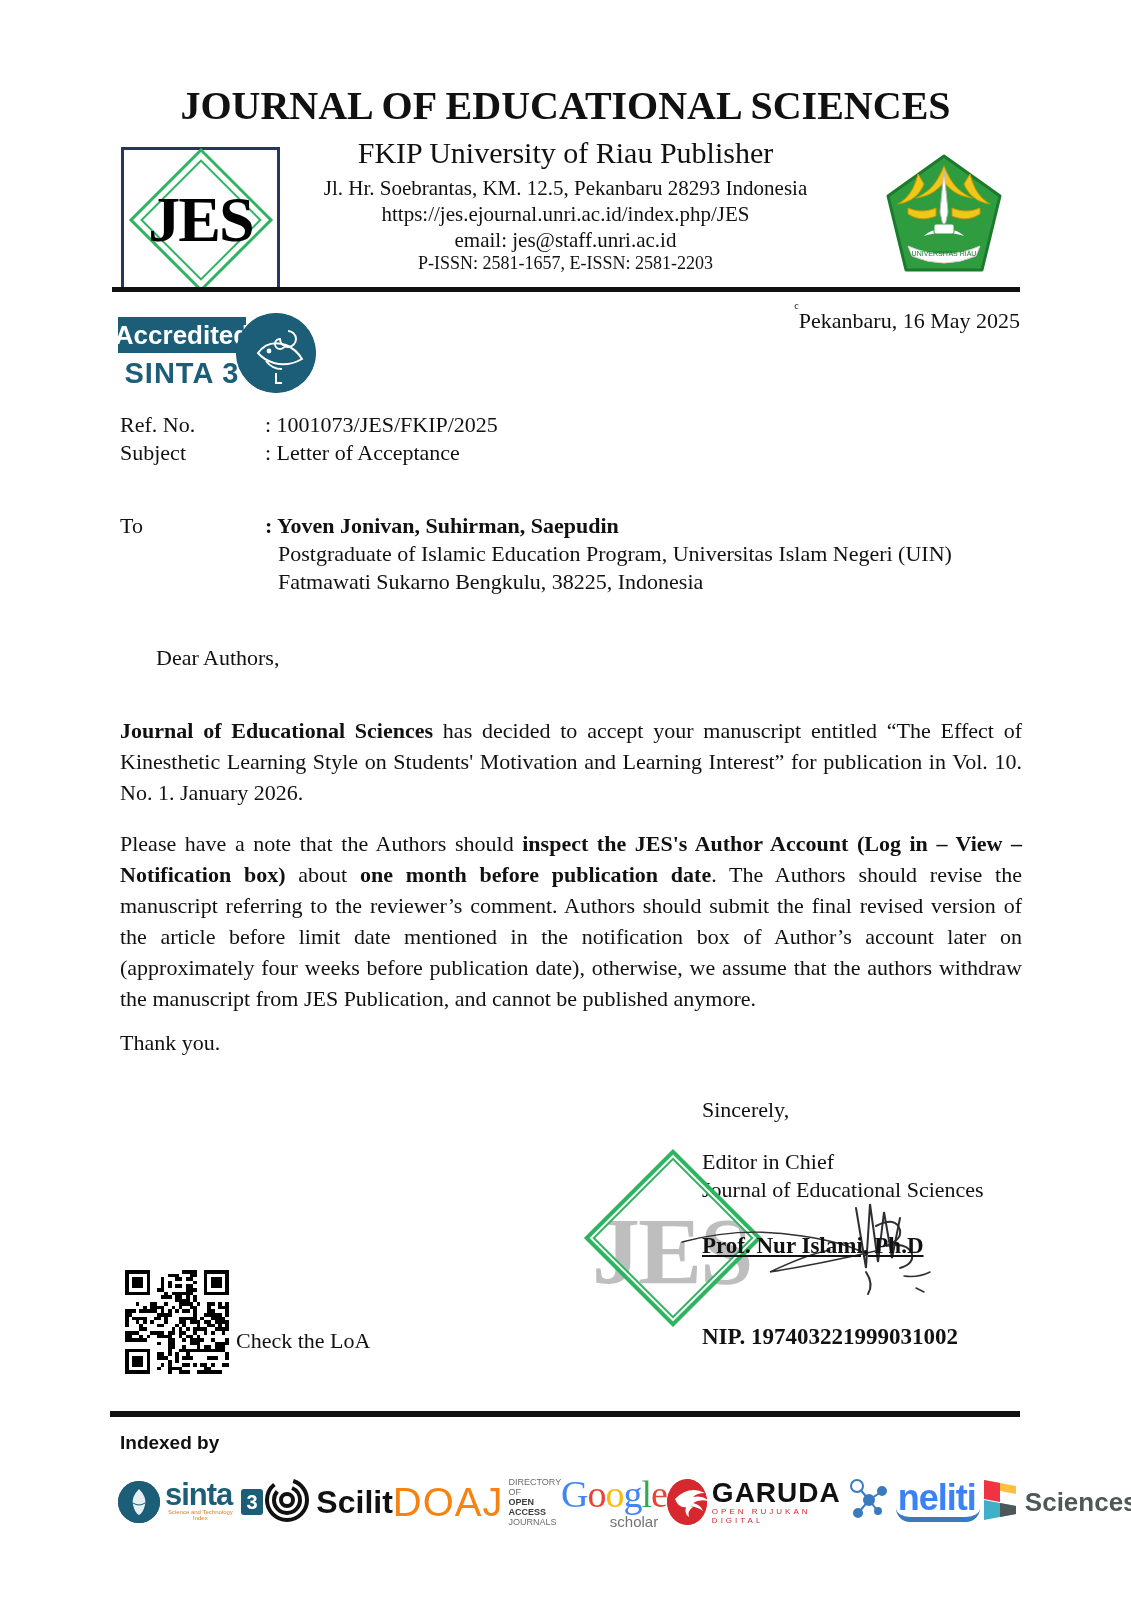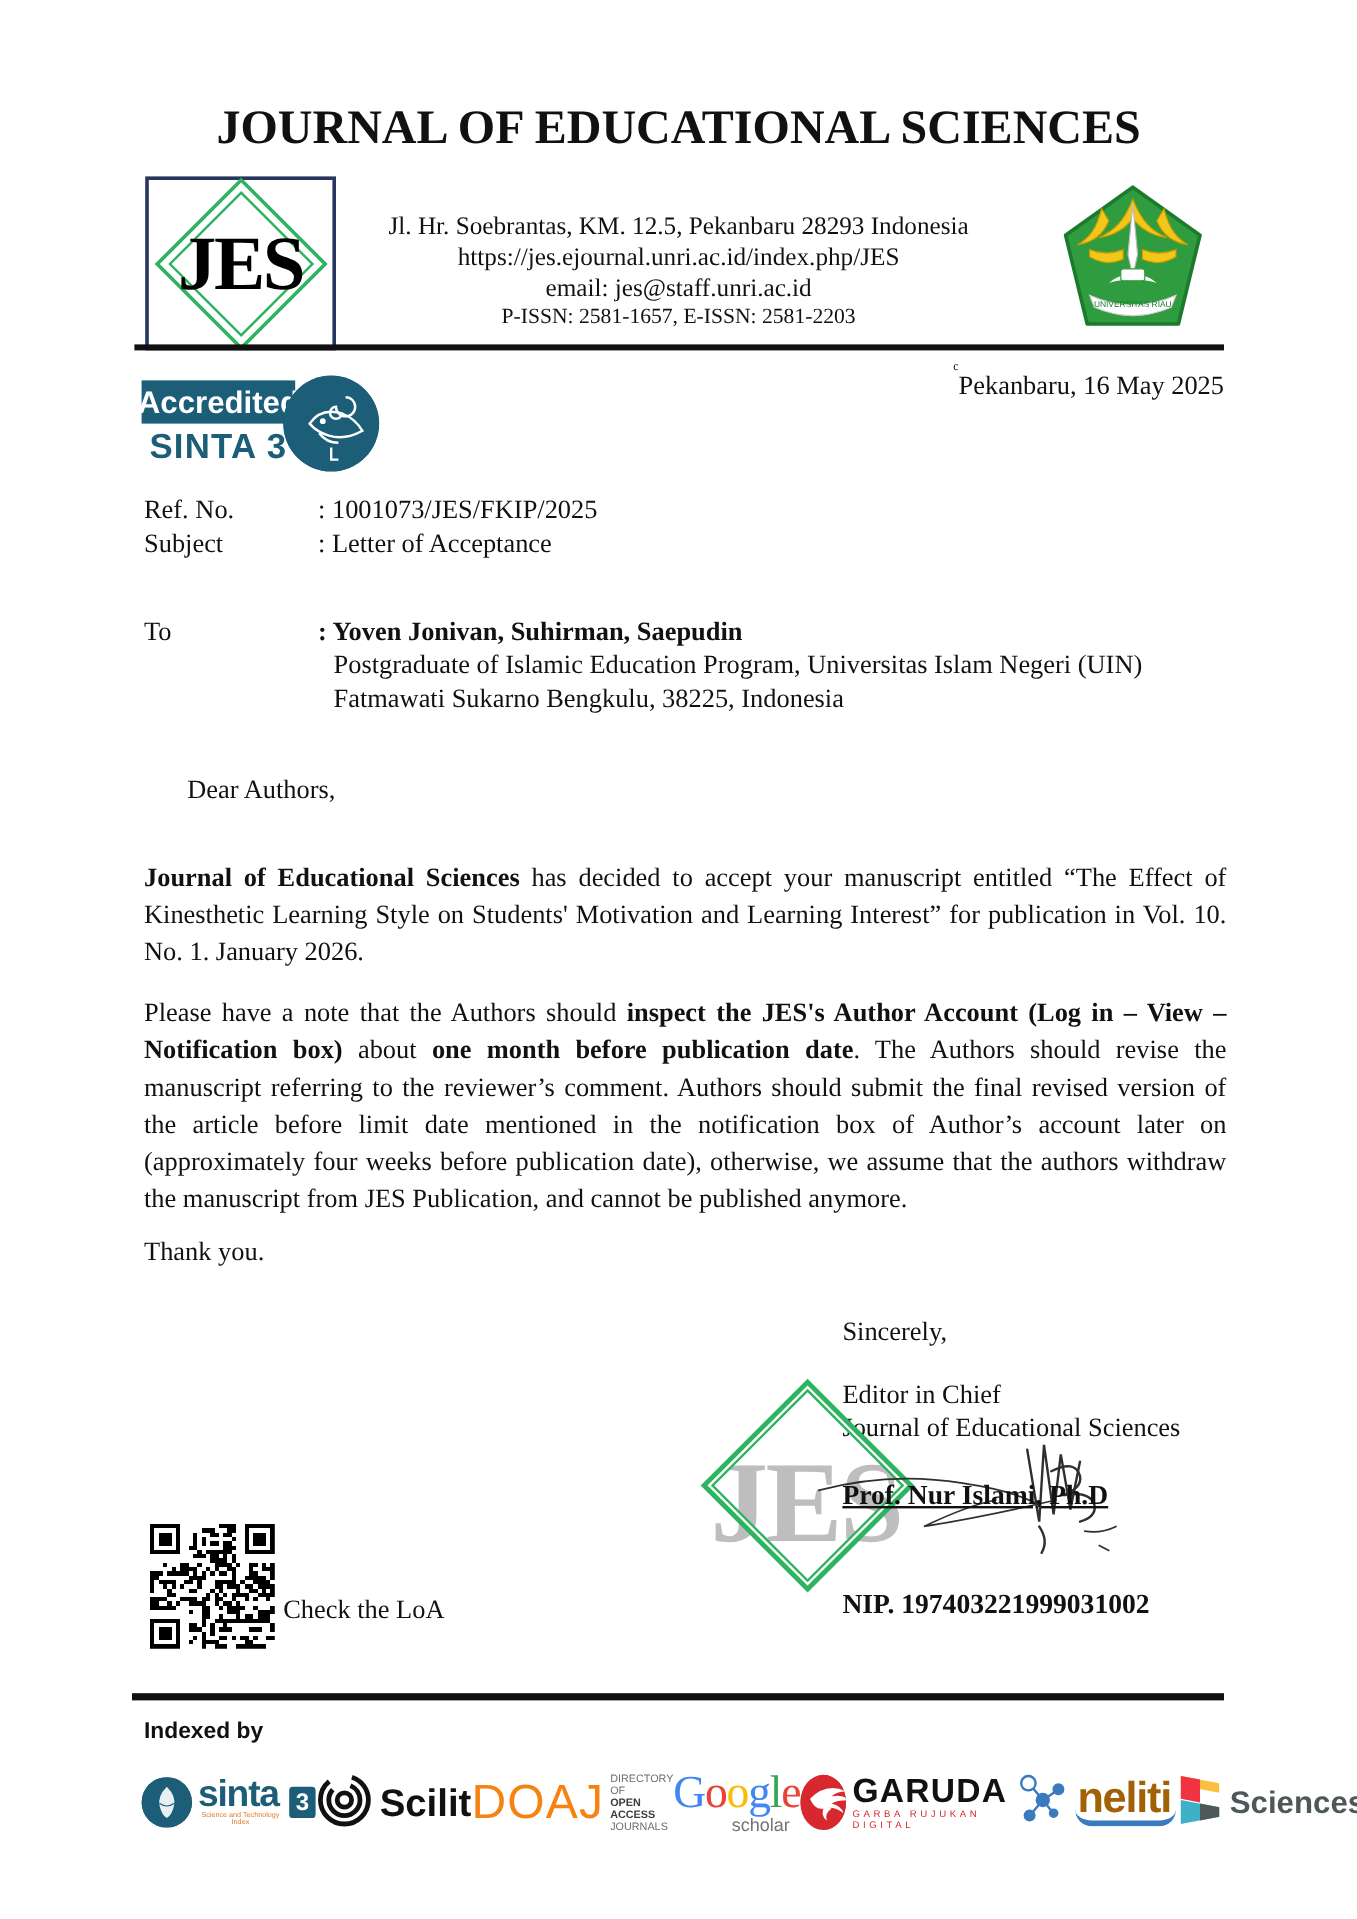--- a/index.html
+++ b/index.html
@@ -93,31 +93,32 @@
   .google-wrap{display:flex;flex-direction:column;align-items:center;line-height:1;}
   .google-word{font-size:38px;font-weight:normal;font-family:"Liberation Serif",serif;letter-spacing:-1px;}
   .g-blue{color:#4285f4;} .g-red{color:#ea4335;} .g-yellow{color:#fbbc05;} .g-green{color:#34a853;}
   .scholar-word{color:#737373;font-size:15px;margin-top:-4px;margin-left:40px;}
 
   .garuda-circle{width:46px;height:46px;border-radius:50%;background:#d7282f;position:relative;overflow:hidden;}
   .garuda-text{display:flex;flex-direction:column;}
   .garuda-word{color:#111;font-size:28px;font-weight:bold;letter-spacing:1px;line-height:1;}
   .garuda-sub{color:#d7282f;font-size:8px;letter-spacing:3px;}
 
-  .neliti-word{color:#a16207;font-size:36px;font-weight:bold;letter-spacing:-1px;
+  .neliti-word{color:#3b82f6;font-size:36px;font-weight:bold;letter-spacing:-1px;
                border-bottom:5px solid #3a7abf;border-radius:0 0 14px 14px;padding:0 4px 2px 2px;line-height:.9;}
 
   .crossref-word{color:#4f5858;font-size:26px;font-weight:bold;}
 </style>
 </head>
 <body>
 
 <div class="page">
 
   <div class="abs doc-title">JOURNAL OF EDUCATIONAL SCIENCES</div>
+  <div class="abs pub-line">FKIP University of Riau Publisher</div>
   <div class="abs addr-line">Jl. Hr. Soebrantas, KM. 12.5, Pekanbaru 28293 Indonesia</div>
   <div class="abs url-line">https://jes.ejournal.unri.ac.id/index.php/JES</div>
   <div class="abs email-line">email: jes@staff.unri.ac.id</div>
   <div class="abs issn-line">P-ISSN: 2581-1657, E-ISSN: 2581-2203</div>
 
   <div class="abs jes-logo-box">
     <div class="jes-diamond-outer"></div>
     <div class="jes-diamond-inner"></div>
     <div class="jes-logo-text">JES</div>
   </div>
@@ -561,21 +562,21 @@
     <div class="logo-item">
       <div class="garuda-circle">
         <svg width="46" height="46" viewBox="0 0 46 46">
           <circle cx="23" cy="23" r="23" fill="#d7282f"></circle>
           <path d="M8 20 q14 -14 30 -6 q-8 0 -12 4 q10 -2 16 4 q-10 -2 -16 2 q8 2 10 8 q-8 -6 -16 -4 q-8 2 -12 -8z" fill="#fff"></path>
           <path d="M20 26 q-4 8 2 12 q-2 -6 4 -10z" fill="#fff"></path>
         </svg>
       </div>
       <div class="garuda-text">
         <span class="garuda-word">GARUDA</span>
-        <span class="garuda-sub">GARBA RUJUKAN DIGITAL</span>
+        <span class="garuda-sub">OPEN RUJUKAN DIGITAL</span>
       </div>
     </div>
 
     <div class="logo-item">
       <span>
         <svg width="44" height="44" viewBox="0 0 44 44">
           <g stroke="#3a7abf" stroke-width="2" fill="#3a7abf">
             <line x1="12" y1="10" x2="22" y2="22"></line>
               <line x1="22" y2="14" y1="22" x2="34"></line>
             <line x1="22" y1="22" x2="12" y2="34"></line>

